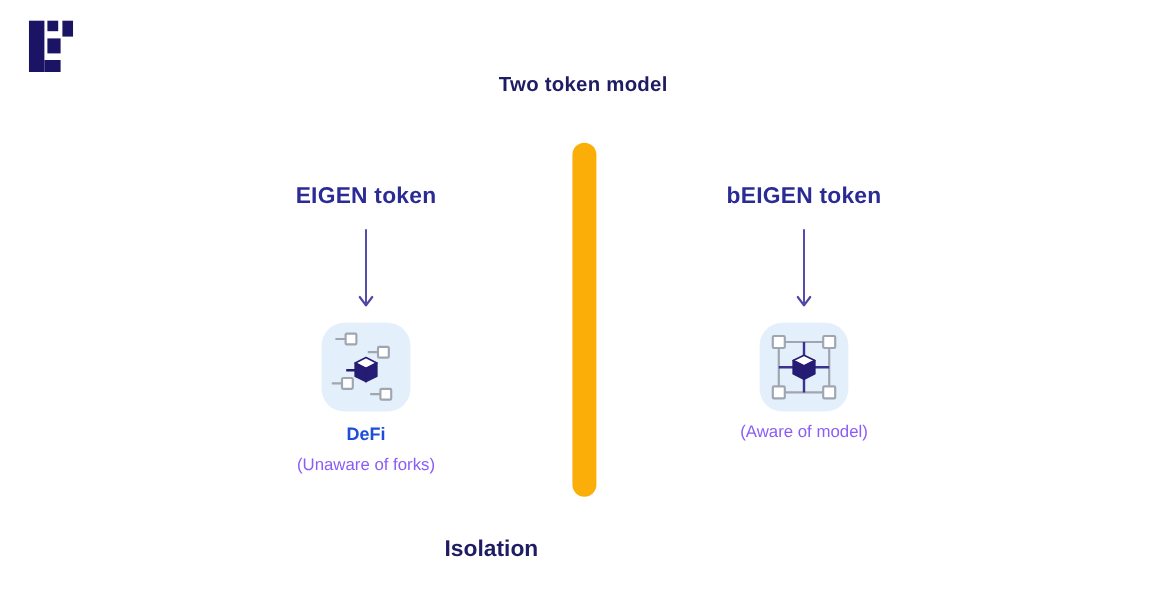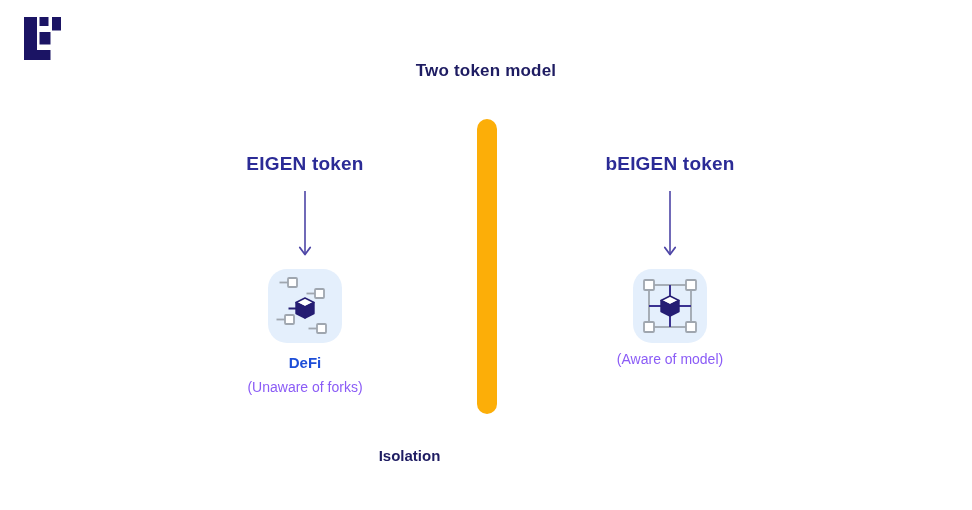--- a/index.html
+++ b/index.html
@@ -32,21 +32,21 @@
   }
   .icon-box svg{width:74px;height:74px;display:block;}
   .label{margin-top:11px;font-size:15px;font-weight:bold;color:#1d4ed8;}
   .sublabel{margin-top:8px;font-size:14px;font-weight:400;color:#8b5cf6;}
   .bar{
     position:absolute;left:477px;top:119px;width:20px;height:295px;
     border-radius:10px;background:#FCAE08;
   }
   .isolation{
     position:absolute;left:0;top:447px;width:819px;
-    text-align:center;font-size:15px;font-weight:bold;color:#1E1C62;
+    text-align:center;font-size:19px;font-weight:bold;color:#1E1C62;
   }
 </style>
 </head>
 <body>
 
 <div class="stage">
 
   <svg class="logo" viewBox="0 0 37 43" aria-hidden="true">
     <g fill="#1B1464">
       <rect x="0" y="0" width="13" height="43"></rect>

